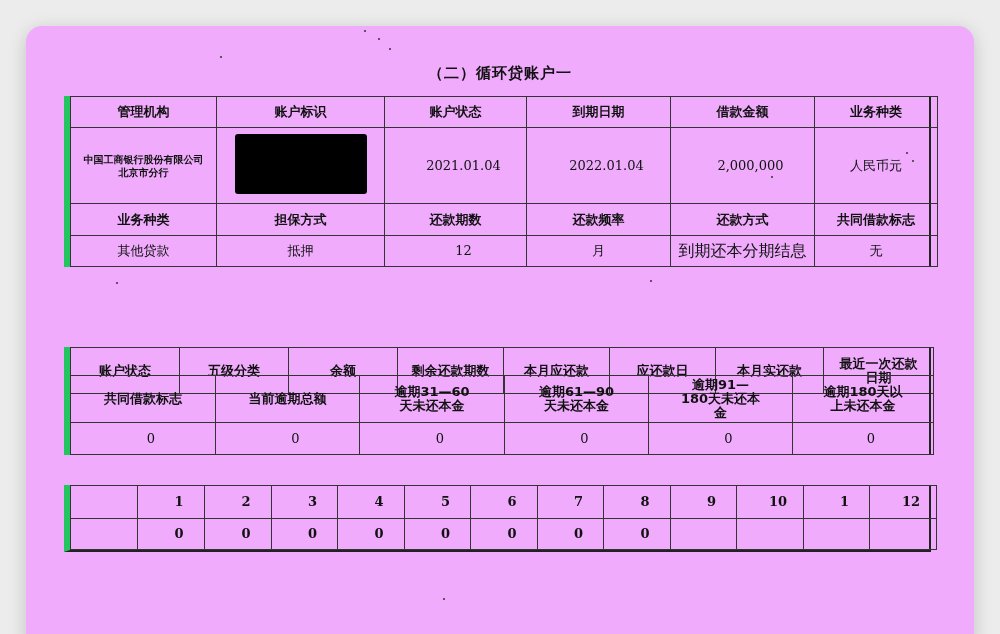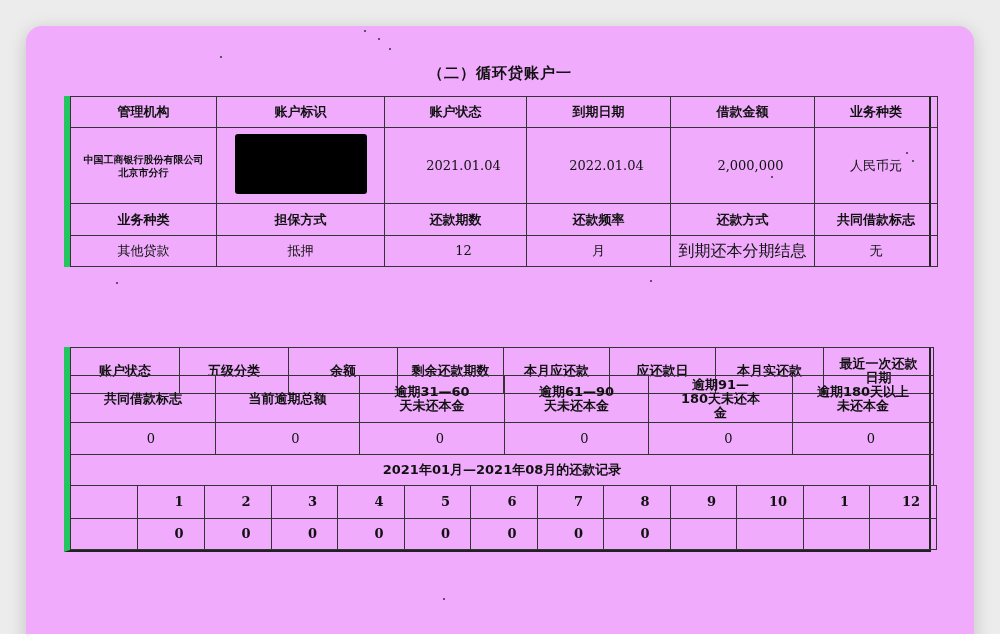--- a/index.html
+++ b/index.html
@@ -134,32 +134,29 @@
           <col style="width:144px">
           <col style="width:141px">
       </colgroup>
       <tbody>
           <tr style="height:47px">
         <td class="hd">共同借款标志</td>
         <td class="hd">当前逾期总额</td>
         <td class="hd" style="padding:0 30px">逾期31—60天未还本金</td>
         <td class="hd" style="padding:0 30px">逾期61—90天未还本金</td>
         <td class="hd" style="padding:0 30px">逾期91—180天未还本金</td>
-        <td class="hd" style="padding:0 18px">逾期180天以上未还本金</td>
+        <td class="hd" style="padding:0 24px">逾期180天以上未还本金</td>
       </tr>
       <tr style="height:32px">
         <td class="num">0</td>
         <td class="num">0</td>
         <td class="num">0</td>
         <td class="num">0</td>
         <td class="num">0</td>
         <td class="num">0</td>
-      </tr>
-      <tr style="height:31px">
-        <td colspan="6" class="hd">2021年01月—2021年08月的还款记录</td>
       </tr>
     </tbody>
       </table>
   </div>
 
   <div class="sec sec-bottom" style="top:459px;">
     <table>
       <colgroup>
         <col style="width:67px">
         <col style="width:67px">

